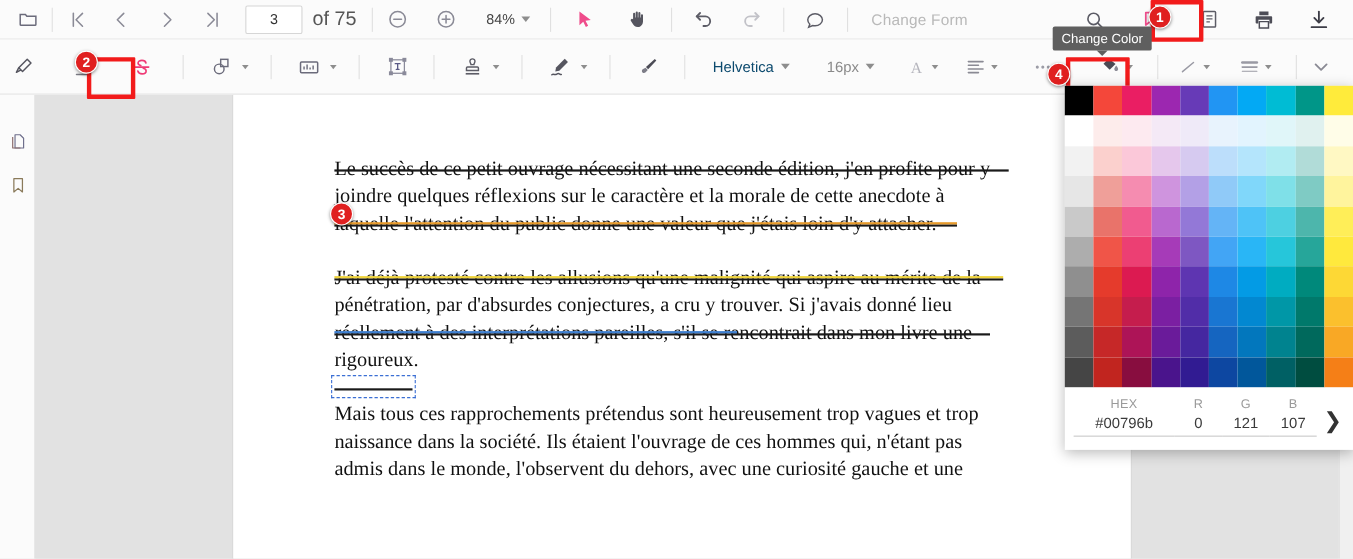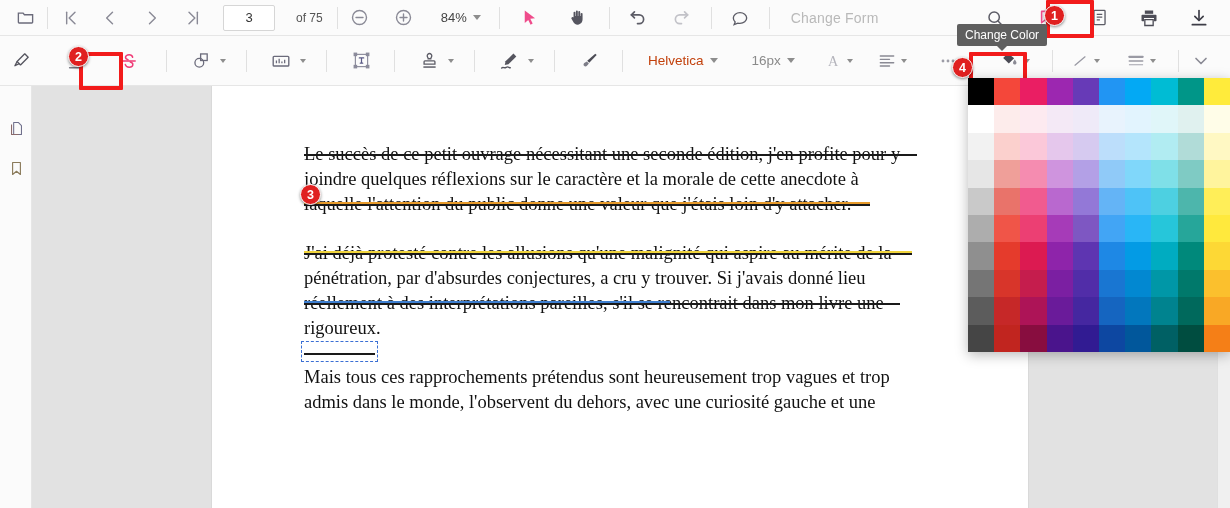--- a/index.html
+++ b/index.html
@@ -24,26 +24,26 @@
   }
   .tb-btn svg { display:block; }
   .sep { width:1px; height:22px; background:#e0e0e0; margin:0 7px; flex:none; }
   .spacer { flex:1 1 auto; }
 
   .pagebox {
     width:52px; height:26px; border:1px solid #d6d6d6; background:#fff;
     display:flex; align-items:center; justify-content:center;
     font-size:13px; color:#333; border-radius:2px;
   }
-  .oftxt { font-size:12px; color:#555; margin-left:21px; }
+  .oftxt { font-size:18px; color:#555; margin-left:9px; }
   .zoomtxt { font-size:13px; color:#444; margin-left:2px; }
   .caret { width:0;height:0;border-left:4.5px solid transparent;border-right:4.5px solid transparent;border-top:5px solid #8d8d8d; margin-left:6px; }
   .caret.sm { border-left-width:3.5px;border-right-width:3.5px;border-top-width:4.5px; margin-left:4px; }
   .submit { font-size:14px; color:#b9b9b9; margin-left:14px; letter-spacing:.2px; }
-  .fontname { font-size:13.5px; color:#c2410c; margin-left:6px;}
+  .fontname { font-size:13.5px; color:#0c4a6e; margin-left:6px;}
   .fontsize { font-size:13.5px; color:#8a8a8a; }
 
   
   .hi-box { position:absolute; border:4px solid #f21b1b; border-radius:1px; pointer-events:none; z-index:30;}
   .badge {
     position:absolute; width:21px;height:21px;border-radius:50%;
     background:#e02020; color:#fff; font-size:12.5px; font-weight:bold;
     display:flex;align-items:center;justify-content:center; z-index:40;
     box-shadow:0 1px 3px rgba(0,0,0,.45); border:1.5px solid #fff;
     font-family:"Liberation Sans",sans-serif;
@@ -418,20 +418,21 @@
             <span class="ln">réellement à des interprétations pareilles, s'il se rencontrait dans mon livre une</span>
             <span class="st black" style="left:0; top:62px; width:596px;"></span>
             <span class="st blue" style="left:0; top:60px; width:366px;"></span>
             <span class="ln">rigoureux.</span>
             <span class="selbox" style="left:-3px; top:100px; width:77px; height:21px;"></span>
             <span class="st black" style="left:0; top:112px; width:71px;"></span>
           </div>
 
           <div class="para">
             <span class="ln">Mais tous ces rapprochements prétendus sont heureusement trop vagues et trop</span>
+            <span class="ln">naissance dans la société. Ils étaient l'ouvrage de ces hommes qui, n'étant pas</span>
             <span class="ln">admis dans le monde, l'observent du dehors, avec une curiosité gauche et une</span>
 
           </div>
         </div>
       </div>
     </div>
 
     <div class="rscroll">
       <div class="thumb"></div>
     </div>
@@ -533,20 +534,39 @@
         <div class="sw" style="background: rgb(193, 37, 31);"></div>
         <div class="sw" style="background: rgb(136, 13, 63);"></div>
         <div class="sw" style="background: rgb(74, 20, 140);"></div>
         <div class="sw" style="background: rgb(49, 27, 146);"></div>
         <div class="sw" style="background: rgb(13, 71, 161);"></div>
         <div class="sw" style="background: rgb(1, 87, 155);"></div>
         <div class="sw" style="background: rgb(0, 96, 100);"></div>
         <div class="sw" style="background: rgb(0, 77, 64);"></div>
         <div class="sw" style="background: rgb(245, 127, 23);"></div>
       </div>
+    <div class="hexrow">
+      <div class="fld hex">
+        <div class="lab">HEX</div>
+        <div class="val">#00796b</div>
+      </div>
+      <div class="fld c">
+        <div class="lab">R</div>
+        <div class="val">0</div>
+      </div>
+      <div class="fld c">
+        <div class="lab">G</div>
+        <div class="val">121</div>
+      </div>
+      <div class="fld c">
+        <div class="lab">B</div>
+        <div class="val">107</div>
+      </div>
+      <div class="chev-next">❯</div>
+    </div>
   </div>
 
   <div class="tooltip" style="left:957px; top:24px;">Change Color</div>
 
   <div class="hi-box" style="left:1046px; top:0px;  width:48px;  height:38px;"></div>
   <div class="hi-box" style="left:79px;   top:52px; width:44px;  height:38px;"></div>
   <div class="hi-box" style="left:969px;  top:52px; width:58px;  height:42px;"></div>
 
   <div class="badge" style="left:1044px; top:5px;">1</div>
   <div class="badge" style="left:68px;   top:46px;">2</div>

